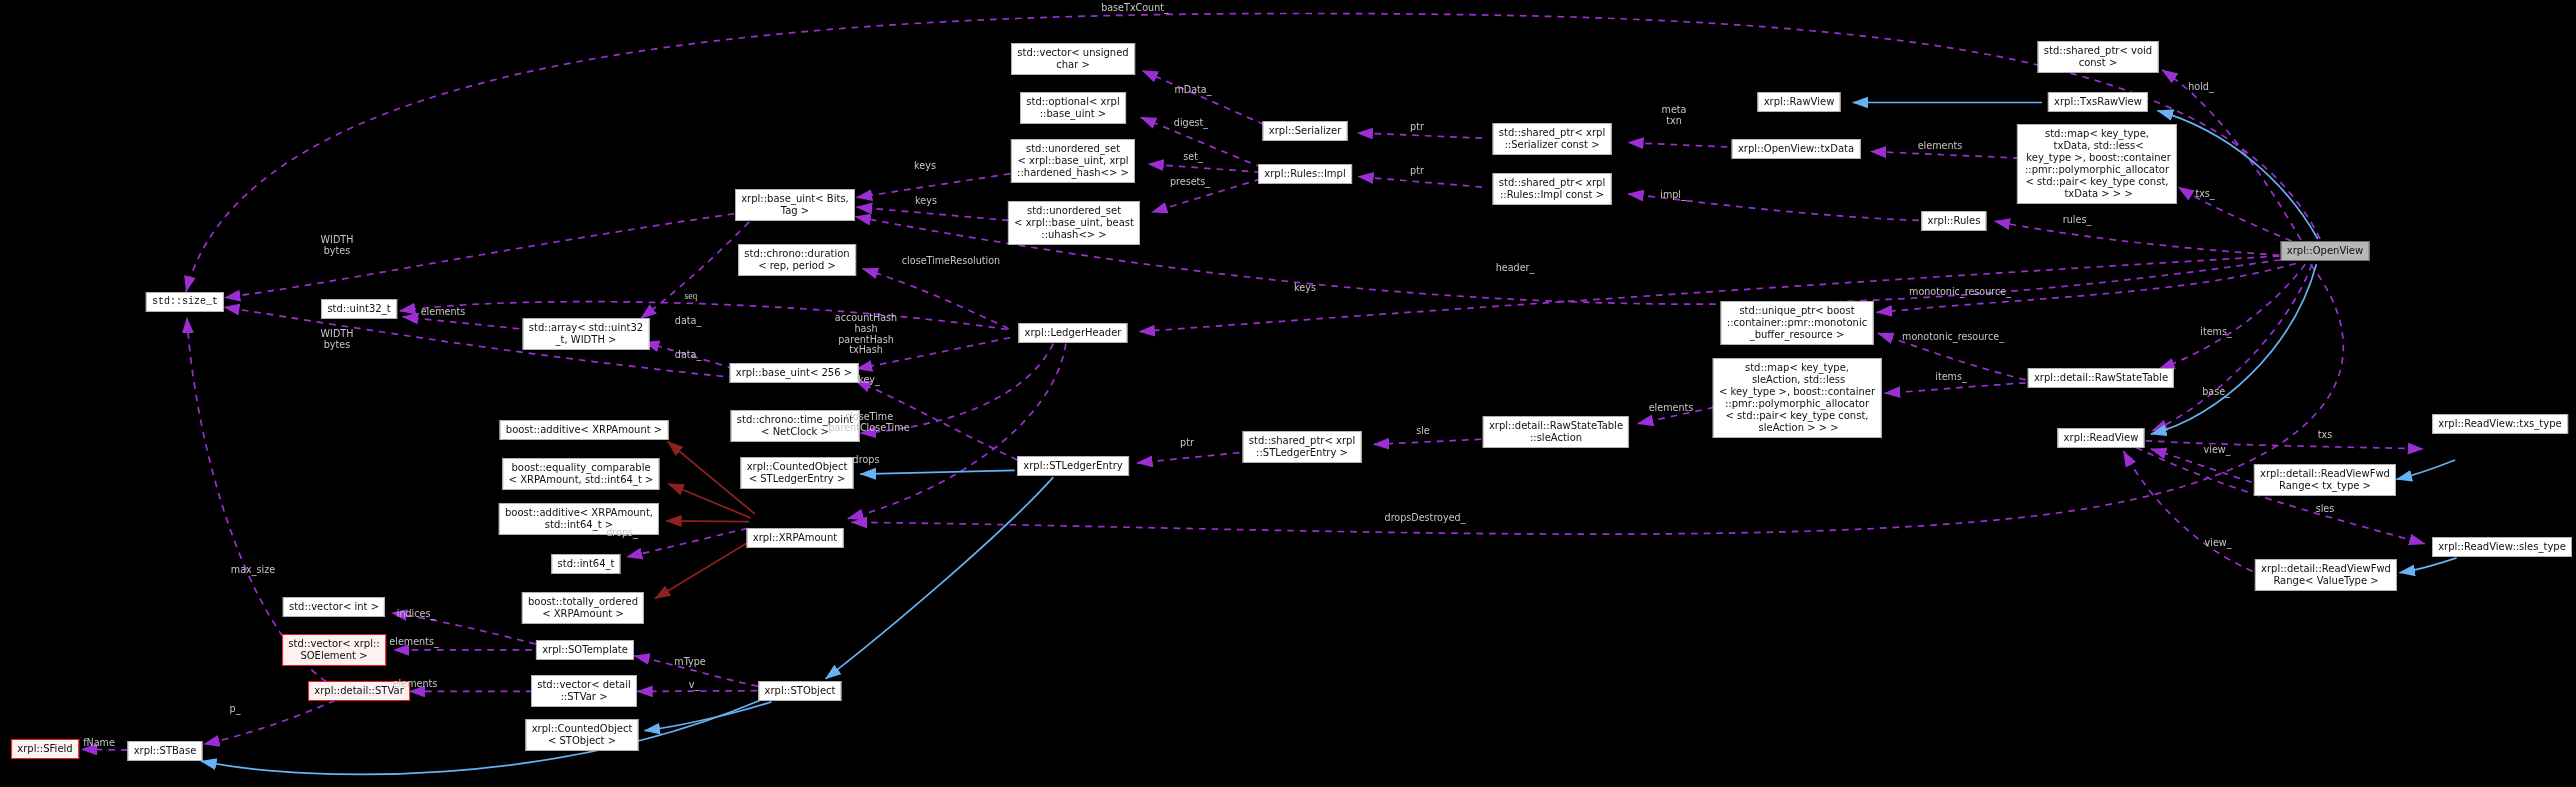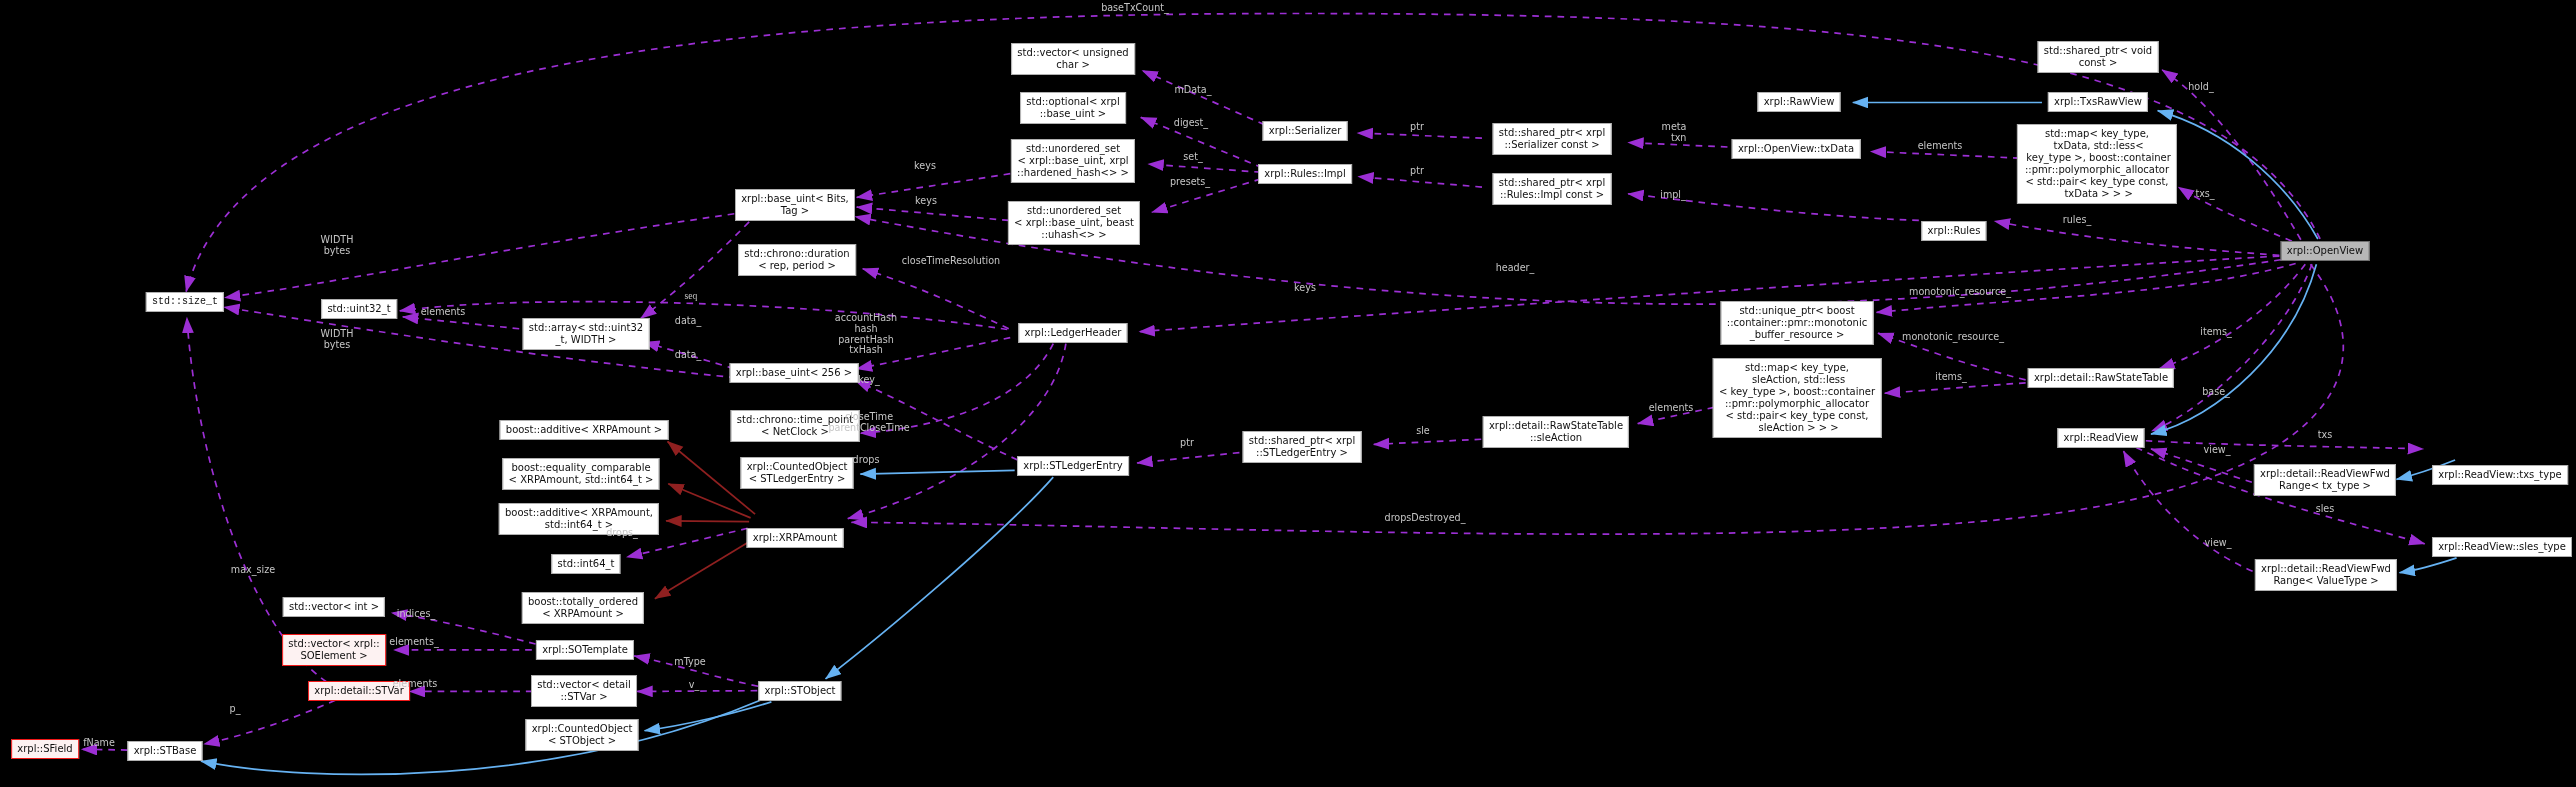--- a/index.html
+++ b/index.html
@@ -136,25 +136,25 @@
  sleAction &gt; &gt; &gt;</div>
       <div class="node" style="left: 2098px; top: 57px;">std::shared_ptr&lt; void
 const &gt;</div>
       <div class="node" style="left: 2098px; top: 102px;">xrpl::TxsRawView</div>
       <div class="node" style="left: 2097px; top: 164px;">std::map&lt; key_type,
  txData, std::less&lt;
  key_type &gt;, boost::container
 ::pmr::polymorphic_allocator
 &lt; std::pair&lt; key_type const,
  txData &gt; &gt; &gt;</div>
-      <div class="node" style="left: 1954px; top: 231px;">xrpl::Rules</div>
+      <div class="node" style="left: 1954px; top: 221px;">xrpl::Rules</div>
       <div class="node" style="left: 2101px; top: 378px;">xrpl::detail::RawStateTable</div>
       <div class="node" style="left: 2101px; top: 438px;">xrpl::ReadView</div>
       <div class="node node-highlight" style="left: 2325px; top: 251px;">xrpl::OpenView</div>
-      <div class="node" style="left: 2500px; top: 475px; text-align: center;">xrpl::ReadView::txs_type</div>
+      <div class="node" style="left: 2500px; top: 424px; text-align: center;">xrpl::ReadView::txs_type</div>
       <div class="node" style="left: 2325px; top: 480px;">xrpl::detail::ReadViewFwd
 Range&lt; tx_type &gt;</div>
       <div class="node" style="left: 2502px; top: 547px;">xrpl::ReadView::sles_type</div>
       <div class="node" style="left: 2326px; top: 575px;">xrpl::detail::ReadViewFwd
 Range&lt; ValueType &gt;</div>
       <div class="node" style="left: 795px; top: 205px;">xrpl::base_uint&lt; Bits,
 Tag &gt;</div>
       <div class="node" style="left: 797px; top: 260px;">std::chrono::duration
 &lt; rep, period &gt;</div>
       <div class="node" style="left: 794px; top: 373px;">xrpl::base_uint&lt; 256 &gt;</div>
@@ -209,21 +209,21 @@
       <div class="edge-label" style="left: 866px; top: 335px;">accountHash
 hash
 parentHash
 txHash</div>
       <div class="edge-label" style="left: 869px; top: 380px;">key_</div>
       <div class="edge-label" style="left: 869px; top: 423px;">closeTime
 parentCloseTime</div>
       <div class="edge-label" style="left: 866px; top: 460px;">drops</div>
       <div class="edge-label" style="left: 1417px; top: 127px;">ptr</div>
       <div class="edge-label" style="left: 1417px; top: 171px;">ptr</div>
-      <div class="edge-label" style="left: 1674px; top: 133px; text-align: right;">meta
+      <div class="edge-label" style="left: 1674px; top: 116px;">meta
 txn</div>
       <div class="edge-label" style="left: 1673px; top: 195px;">impl_</div>
       <div class="edge-label" style="left: 1940px; top: 146px;">elements</div>
       <div class="edge-label" style="left: 2205px; top: 194px;">txs_</div>
       <div class="edge-label" style="left: 2201px; top: 87px;">hold_</div>
       <div class="edge-label" style="left: 2077px; top: 220px;">rules_</div>
       <div class="edge-label" style="left: 1960px; top: 292px;">monotonic_resource_</div>
       <div class="edge-label" style="left: 1953px; top: 337px;">monotonic_resource_</div>
       <div class="edge-label" style="left: 1951px; top: 377px;">items_</div>
       <div class="edge-label" style="left: 2216px; top: 332px;">items_</div>

